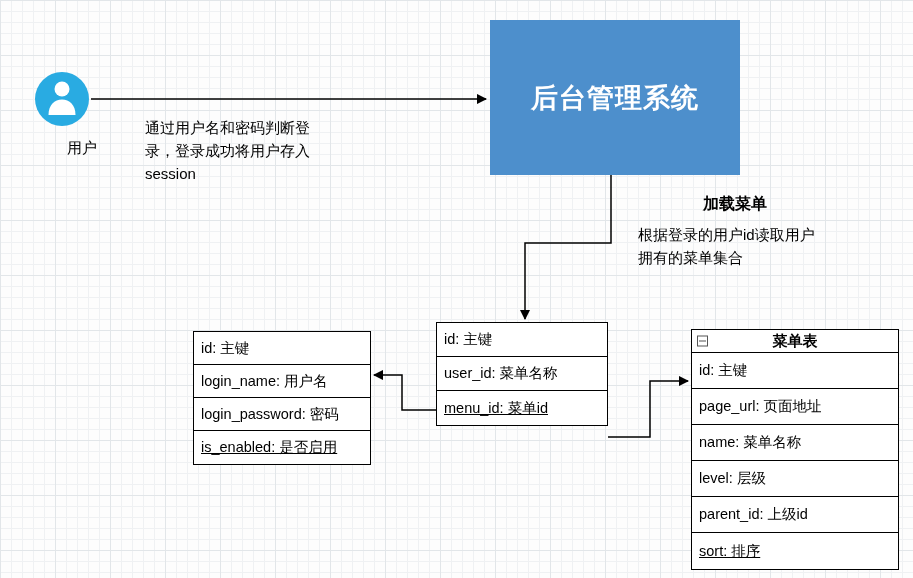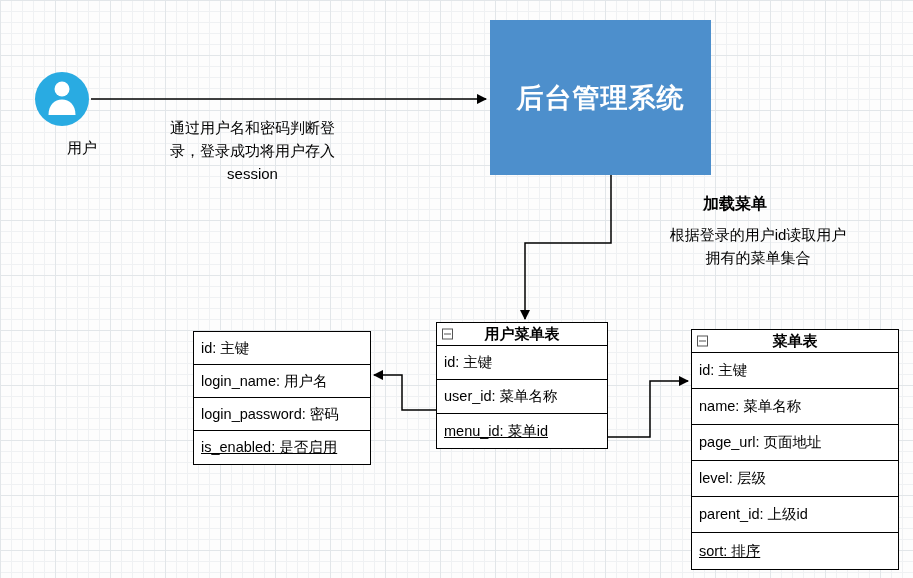--- a/index.html
+++ b/index.html
@@ -18,27 +18,27 @@
       linear-gradient(to bottom, #eff1f3 1px, transparent 1px);
     background-size: 55px 55px, 55px 55px, 11px 11px, 11px 11px;
   }
 
   .connectors { position: absolute; left: 0; top: 0; pointer-events: none; }
   .edge { stroke: #000; stroke-width: 1.5; fill: none; }
 
   .actor { position: absolute; left: 35px; top: 72px; width: 54px; text-align: center; }
   .actor-label { margin-top: 9px; font-size: 15px; color: #000; white-space: nowrap; margin-left: 32px; }
 
-  .note { position: absolute; text-align: center; font-size: 15px; line-height: 23px; color: #000; }
+  .note { position: absolute; text-align: left; font-size: 15px; line-height: 23px; color: #000; }
   .note1 { left: 145px; top: 116px; width: 215px; }
   .note2-title { position: absolute; left: 660px; top: 194px; width: 150px; text-align: center; font-weight: bold; font-size: 16px; color: #000; }
   .note2 { left: 638px; top: 223px; width: 240px; }
 
   .system-box {
-    position: absolute; left: 490px; top: 20px; width: 221px; height: 155px;
+    position: absolute; left: 490px; top: 20px; width: 250px; height: 155px;
     background: #4d8fcc;
     display: flex; align-items: center; justify-content: center;
     color: #ffffff; font-weight: bold; font-size: 27px; letter-spacing: 1px;
   }
 
   .er-table { position: absolute; background: #ffffff; border: 1px solid #000; }
   .er-header {
     position: relative; height: 23px; border-bottom: 1px solid #000;
     display: flex; align-items: center; justify-content: center;
     font-weight: bold; font-size: 15px;
@@ -102,35 +102,31 @@
   </div>
 
   <div class="er-table t-user" style="left:193px; top:331px; width:178px;">
     <div class="er-row">id: 主键</div>
     <div class="er-row">login_name: 用户名</div>
     <div class="er-row">login_password: 密码</div>
     <div class="er-row">is_enabled: 是否启用</div>
   </div>
 
   <div class="er-table t-usermenu" style="left:436px; top:322px; width:172px;">
-    <div class="er-header">
-      <span class="collapse"></span>
-      <span>用户菜单表</span>
-    </div>
     <div class="er-row">id: 主键</div>
     <div class="er-row">user_id: 菜单名称</div>
     <div class="er-row">menu_id: 菜单id</div>
   </div>
 
   <div class="er-table t-menu" style="left:691px; top:329px; width:208px;">
     <div class="er-header">
       <span class="collapse"></span>
       <span>菜单表</span>
     </div>
     <div class="er-row">id: 主键</div>
+    <div class="er-row">page_url: 页面地址</div>
     <div class="er-row">name: 菜单名称</div>
-    <div class="er-row">page_url: 页面地址</div>
     <div class="er-row">level: 层级</div>
     <div class="er-row">parent_id: 上级id</div>
     <div class="er-row">sort: 排序</div>
   </div>
 
 </div>
 
 </body></html>

